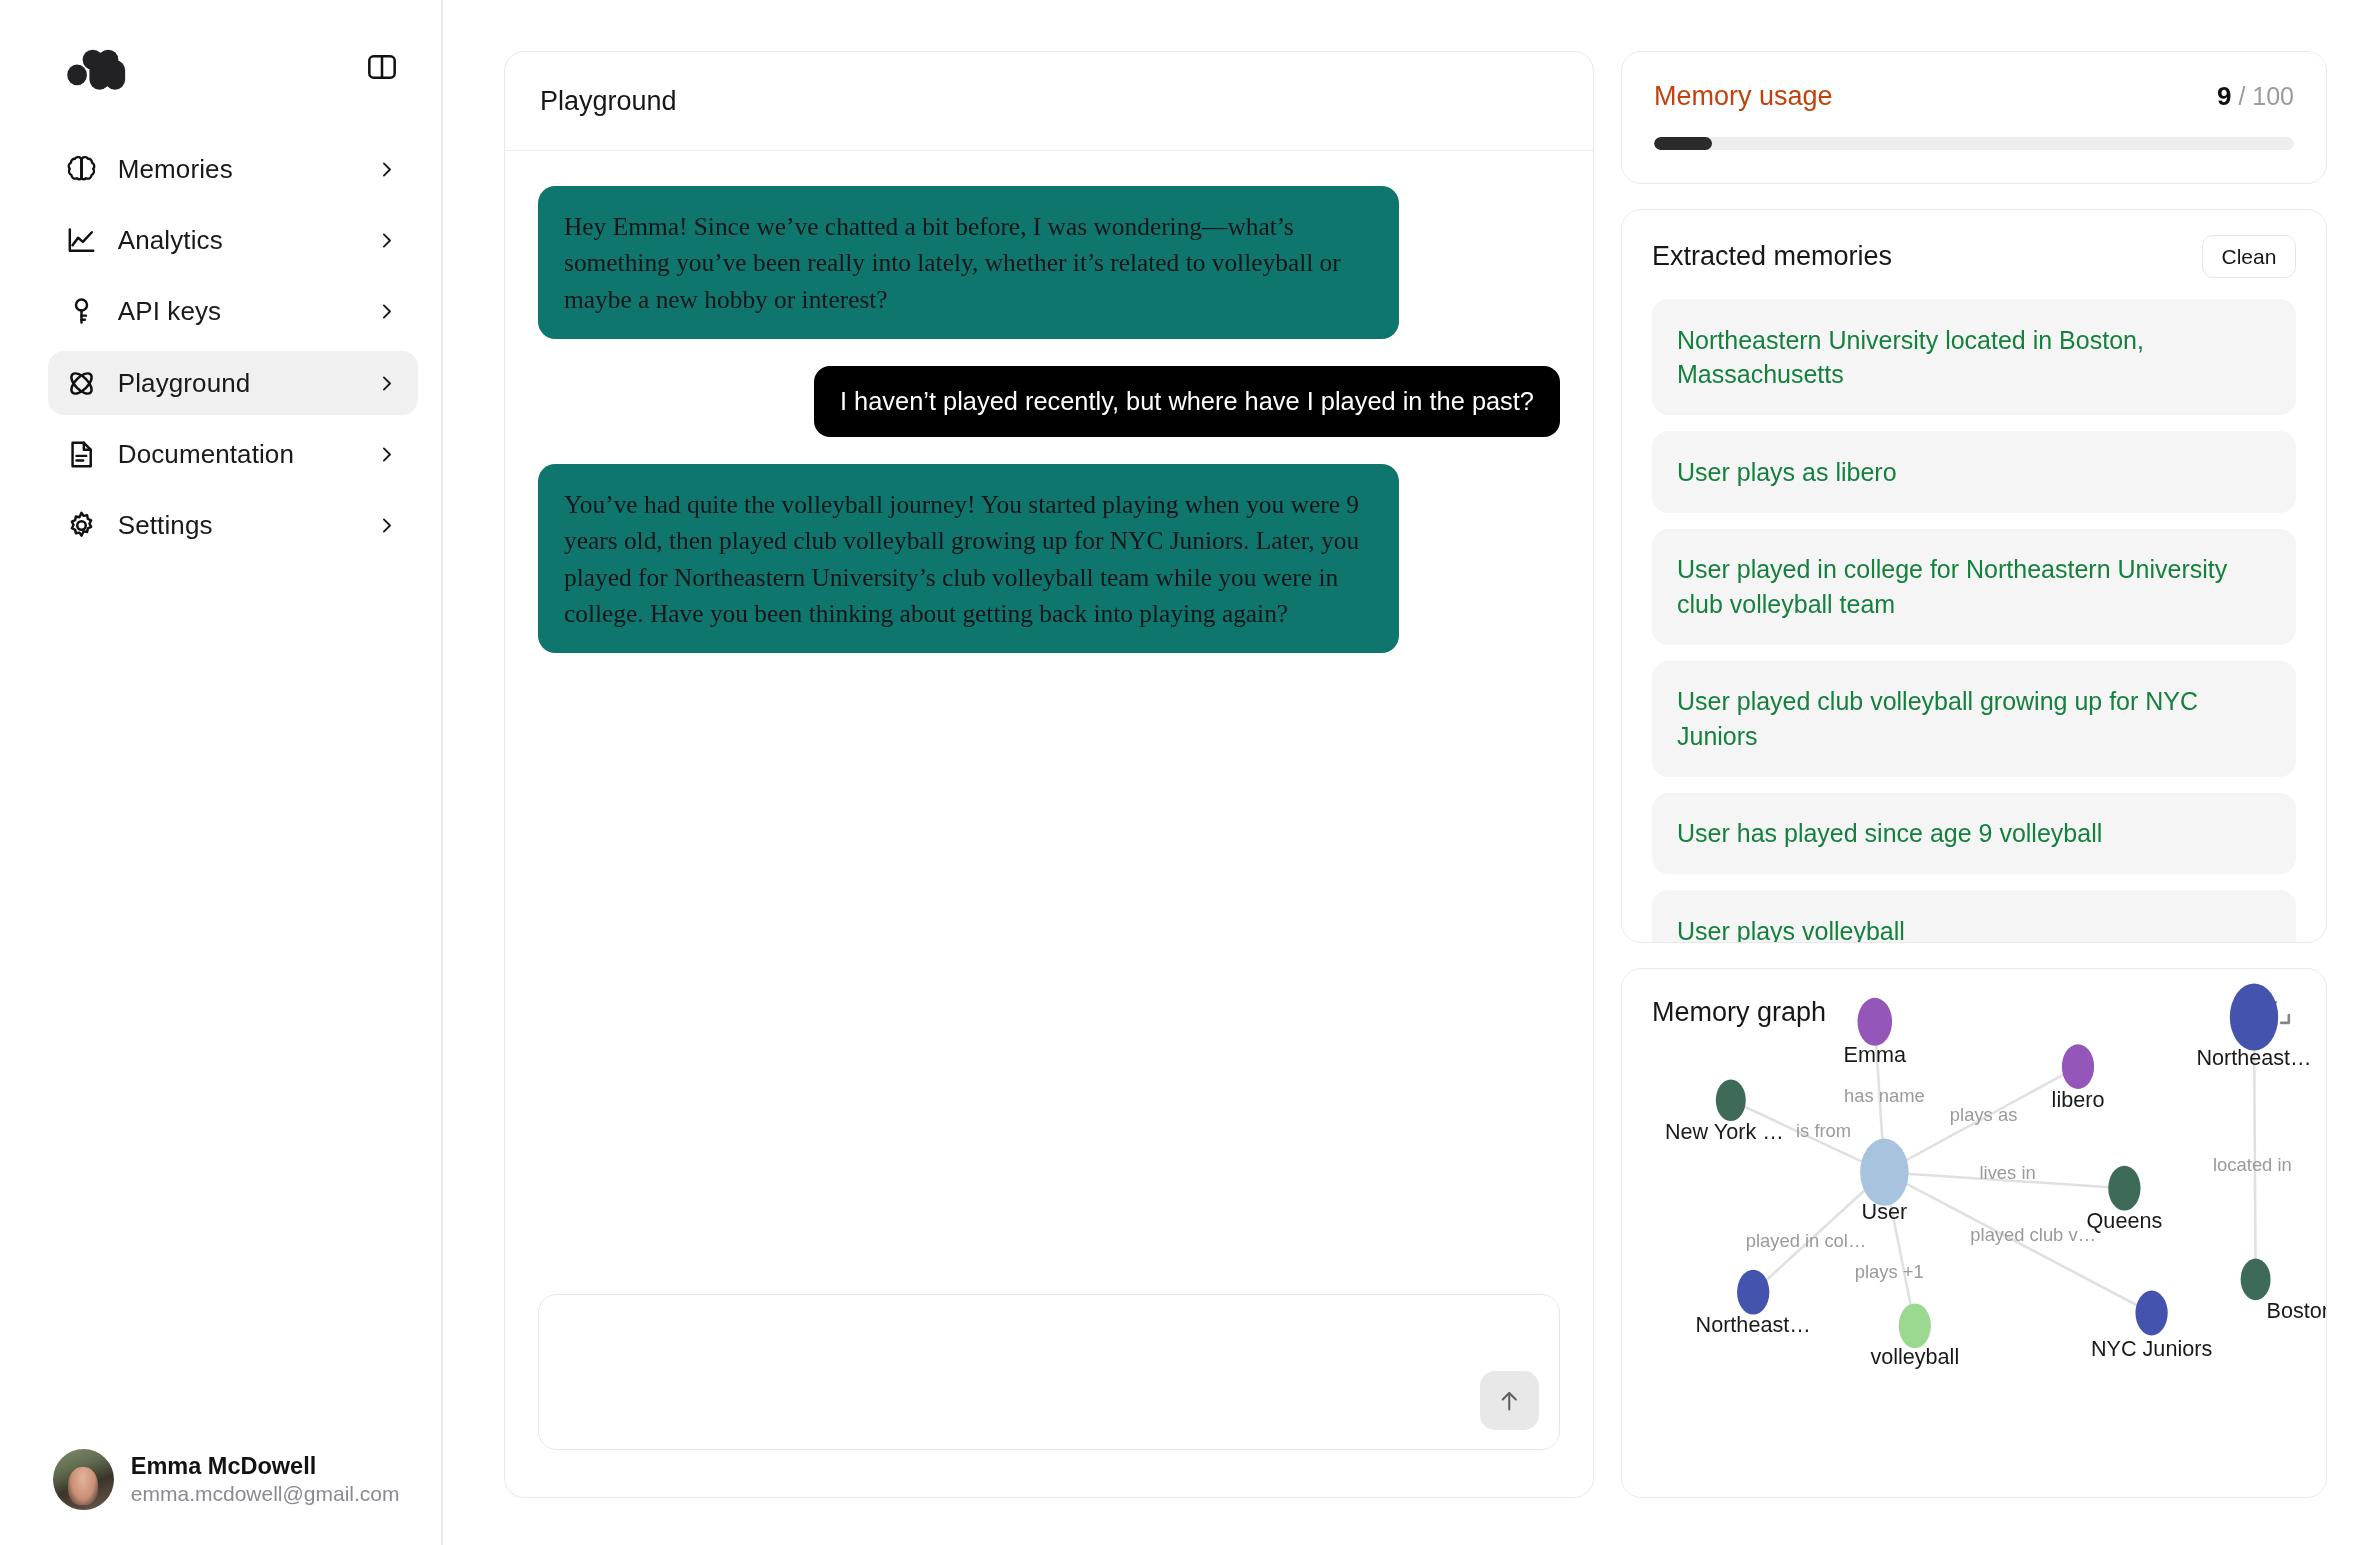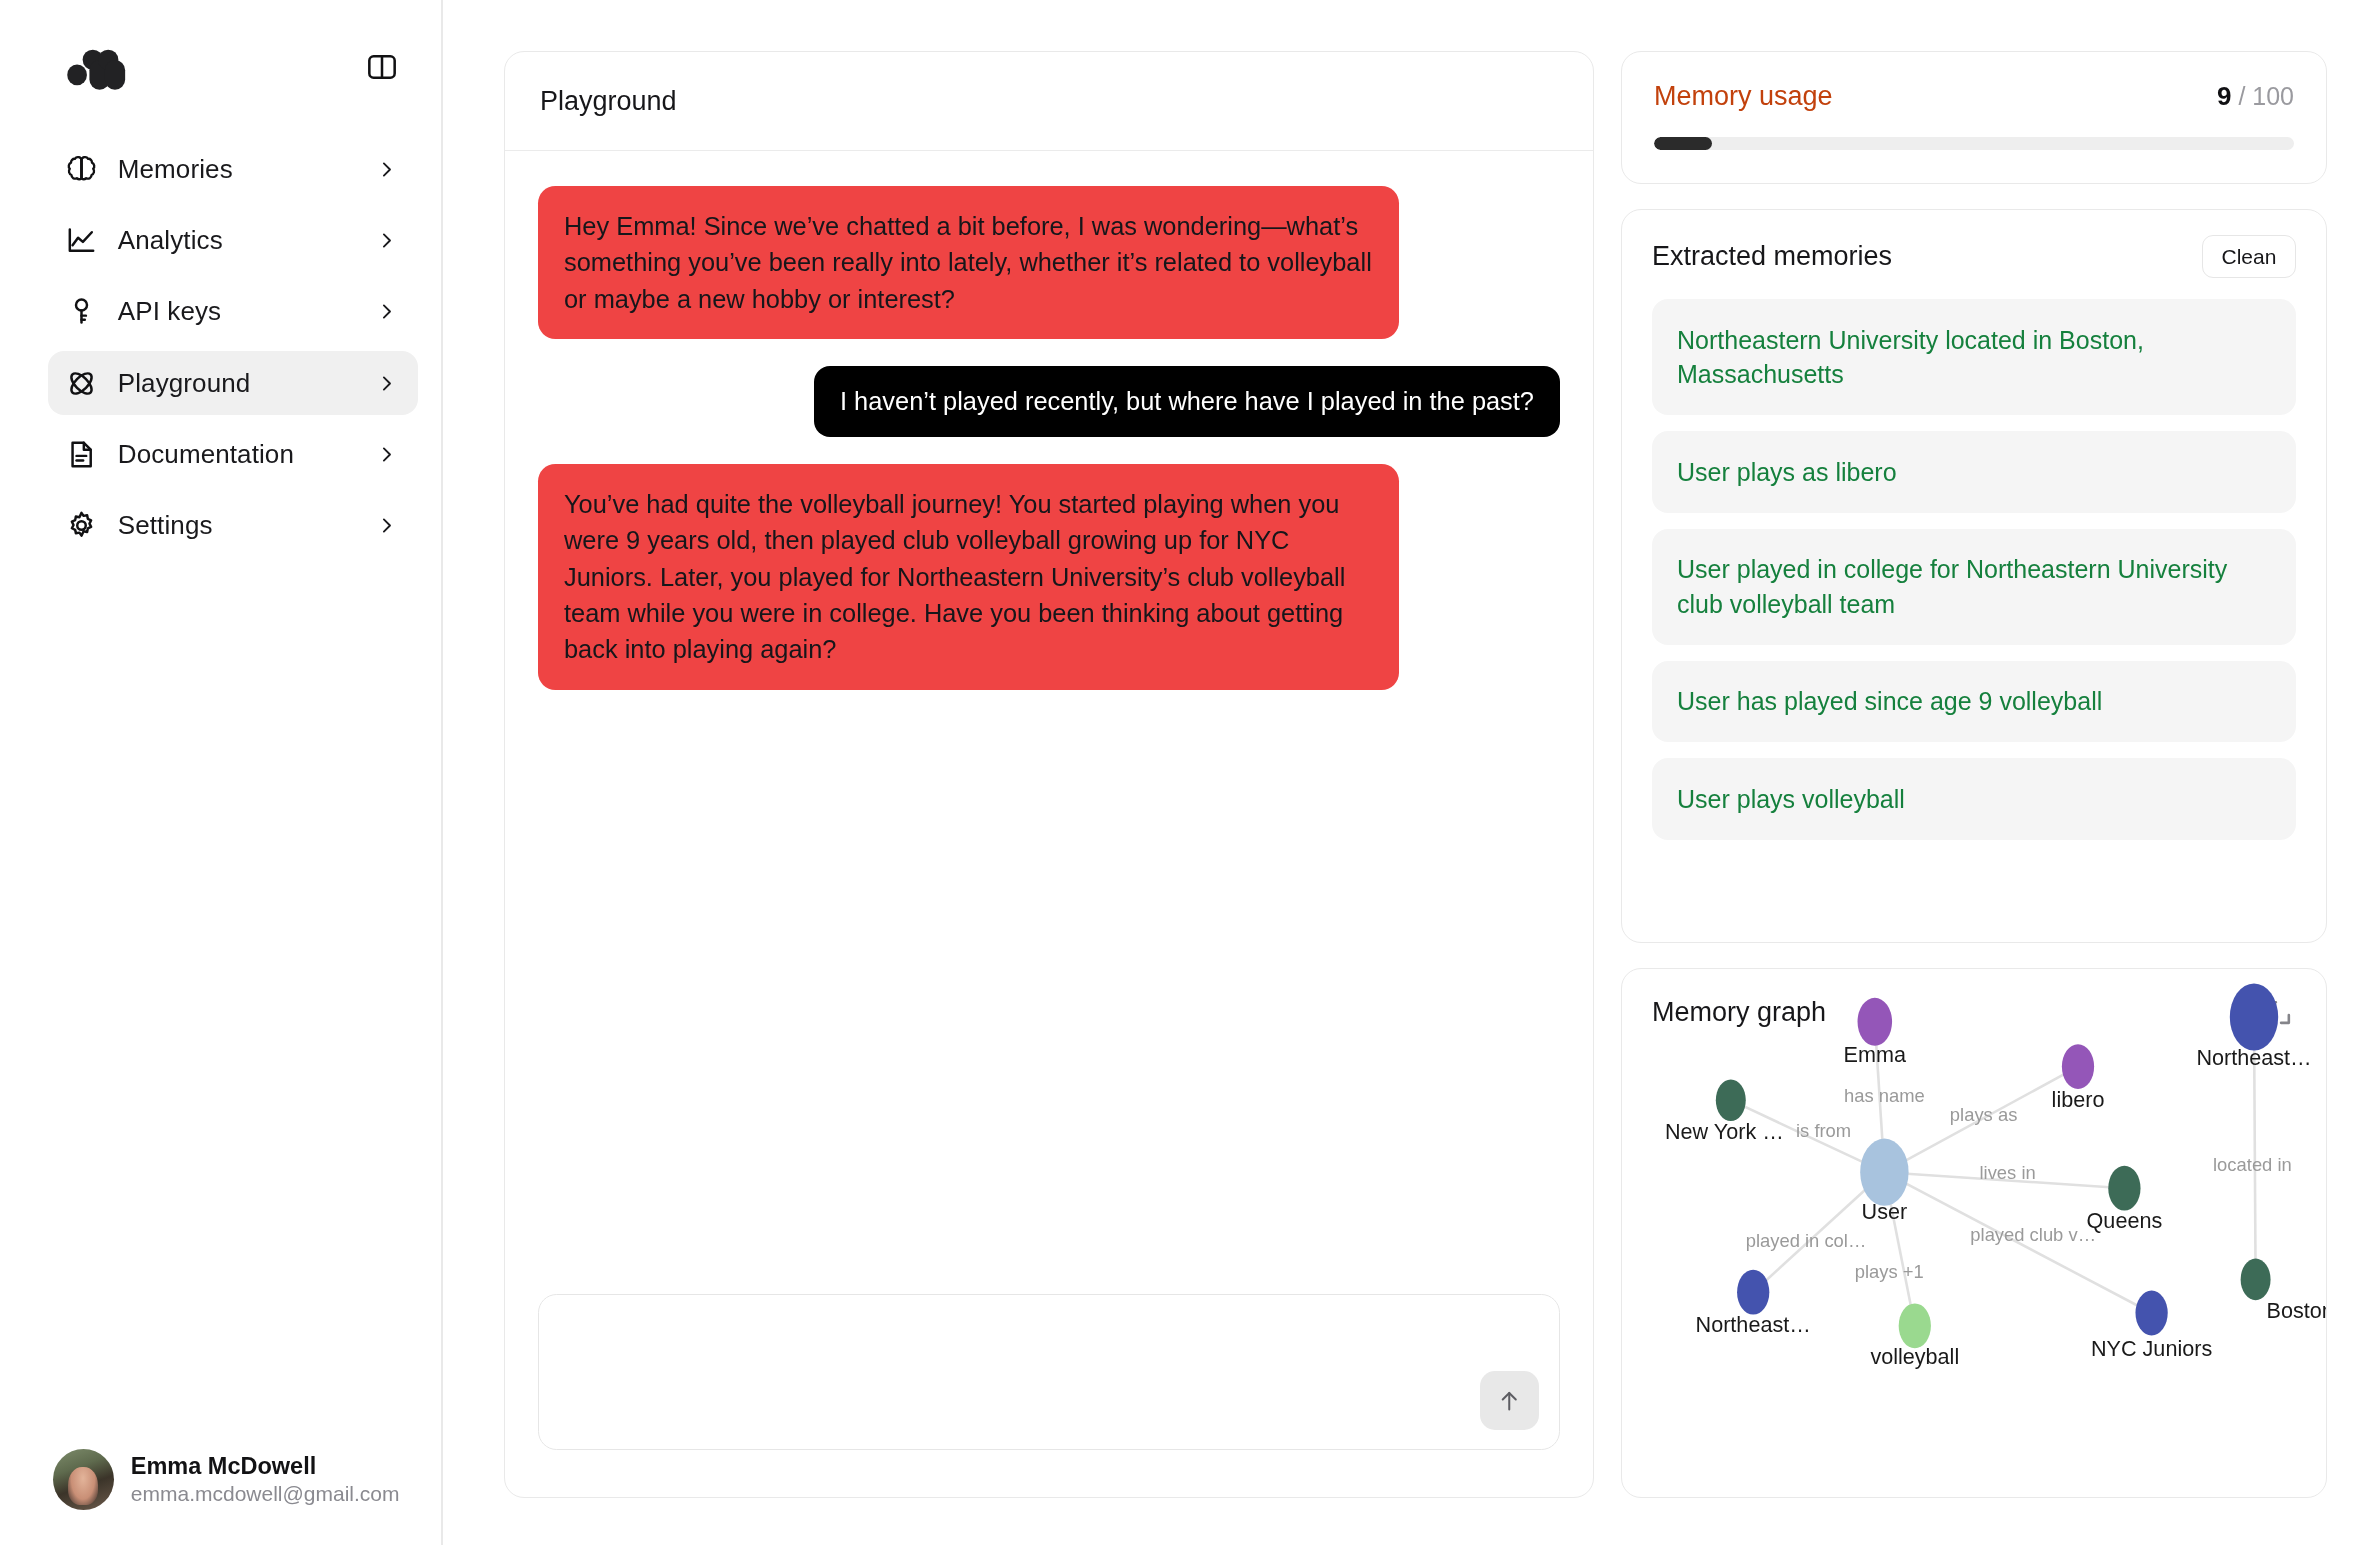--- a/index.html
+++ b/index.html
@@ -99,21 +99,21 @@
   .msg-row { display: flex; }
   .msg-row.assistant { justify-content: flex-start; }
   .msg-row.user { justify-content: flex-end; }
   .bubble {
     max-width: 861px;
     border-radius: 17.3px;
     padding: 22px 26px;
     font-size: 25.4px;
     line-height: 1.43;
   }
-  .bubble.assistant { background: #ef4444; color: #16161a; }
+  .bubble.assistant { background: #0f766e; color: #16161a; font-family: Liberation Serif, serif; }
   .bubble.user { background: #000000; color: #ffffff; padding: 17.3px 26px; border-radius: 16px; }
 
   .composer {
     margin: 0 33px 0 33px;
     height: 156px;
     border: 1.9px solid #e6e6e6;
     border-radius: 18.6px;
     position: relative;
     background: #fff;
     flex: 0 0 156px;
@@ -351,20 +351,21 @@
 
       <div class="card mem-card">
         <div class="mem-head">
           <div class="mem-title">Extracted memories</div>
           <button class="clean-btn">Clean</button>
         </div>
         <div class="mem-list" id="memList">
             <div class="mem-item">Northeastern University located in Boston, Massachusetts</div>
             <div class="mem-item">User plays as libero</div>
             <div class="mem-item">User played in college for Northeastern University club volleyball team</div>
+            <div class="mem-item">User played club volleyball growing up for NYC Juniors</div>
             <div class="mem-item">User has played since age 9 volleyball</div>
             <div class="mem-item">User plays volleyball</div>
           </div>
       </div>
 
       <div class="card graph-card">
         <div class="graph-head">
           <div class="graph-title">Memory graph</div>
           <div class="expand-btn">
             <svg viewBox="0 0 24 24" width="31" height="31" fill="none" stroke="#85858a" stroke-width="2" stroke-linecap="round" stroke-linejoin="round">

